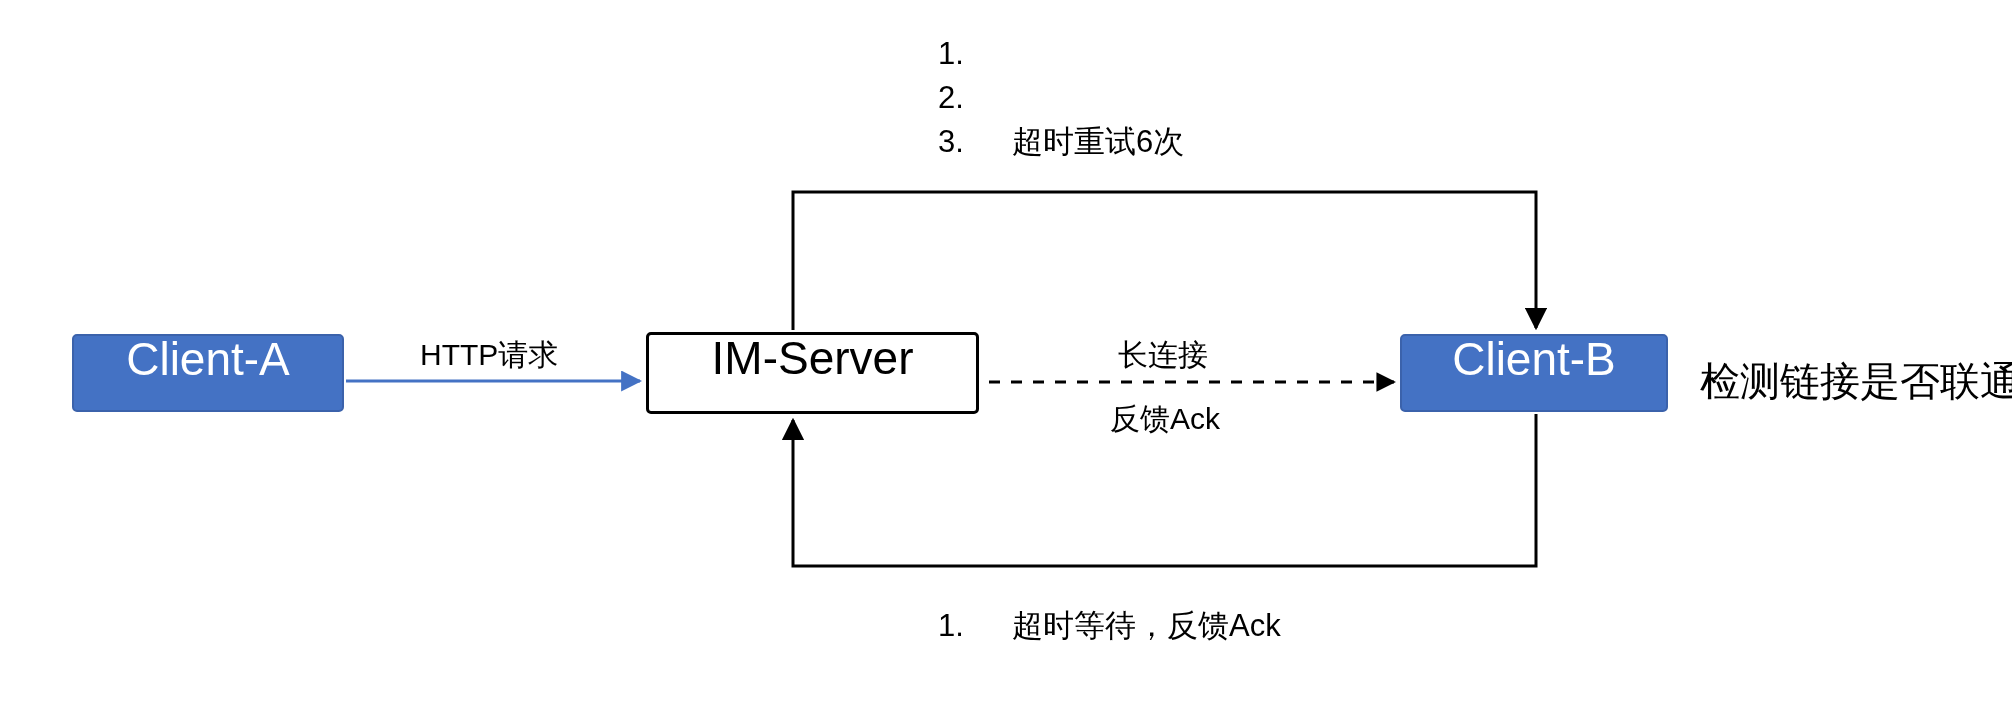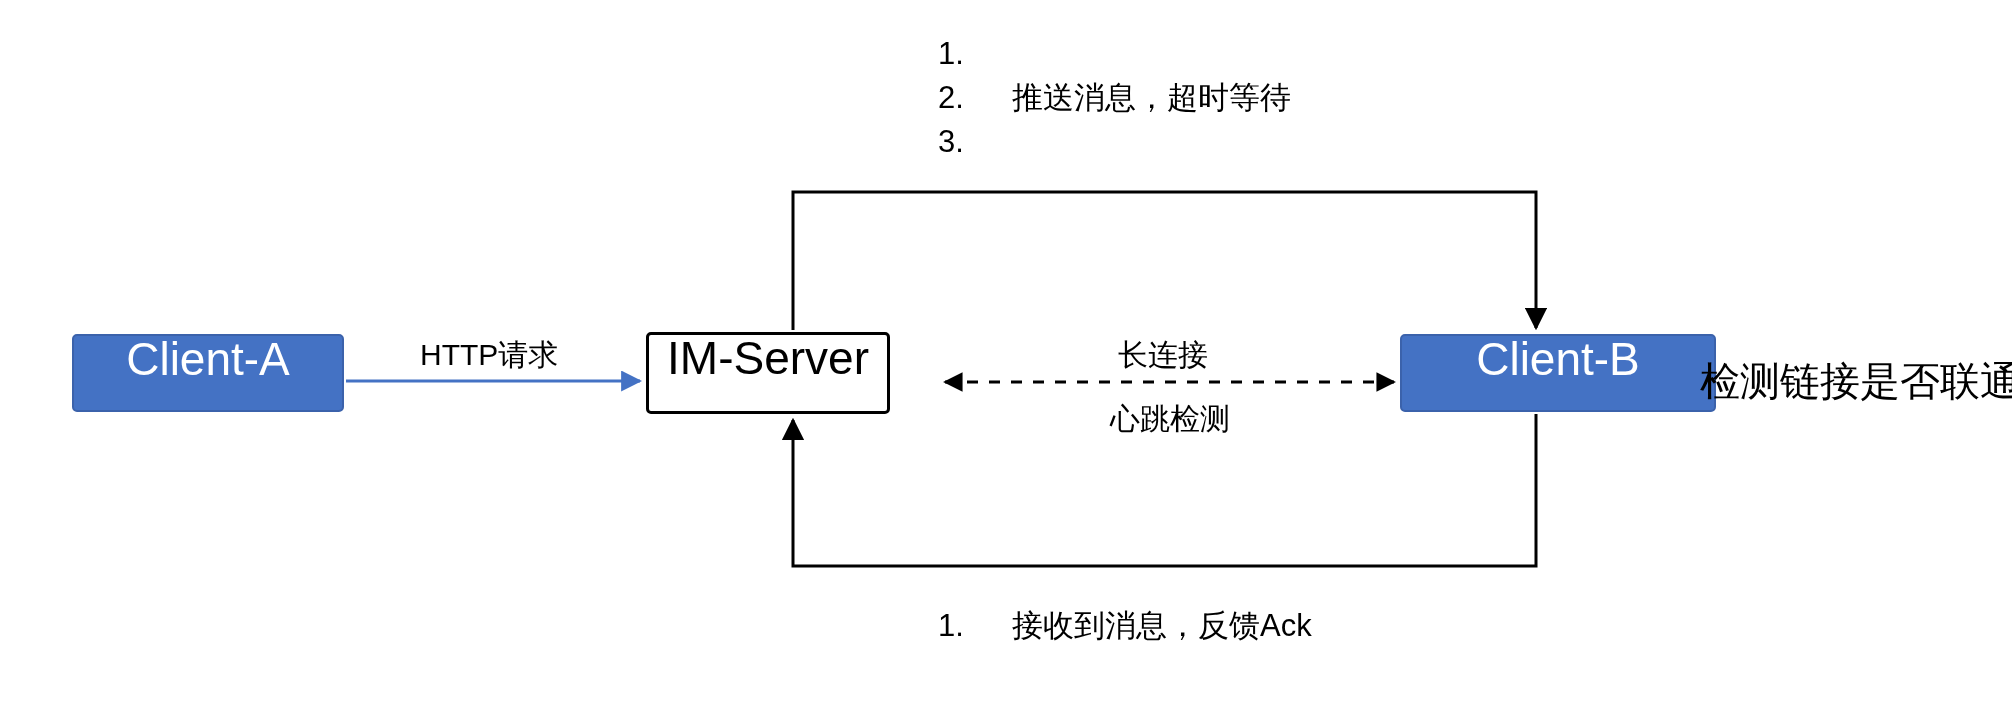--- a/index.html
+++ b/index.html
@@ -50,24 +50,24 @@
   .node-server {
     background: #ffffff;
     border: 3px solid #000000;
   }
   .node-server .node-label { color: #000000; }
 
   #node-client-a {
     left: 72px;  top: 334px;  width: 272px; height: 78px;
   }
   #node-im-server {
-    left: 646px; top: 332px;  width: 244px; height: 82px;
+    left: 646px; top: 332px;  width: 333px; height: 82px;
   }
   #node-client-b {
-    left: 1400px; top: 334px; width: 316px; height: 78px;
+    left: 1400px; top: 334px; width: 268px; height: 78px;
   }
 
   
   .txt {
     position: absolute;
     color: #000000;
     white-space: nowrap;
     line-height: 1.42;
   }
 
@@ -150,37 +150,37 @@
   </div>
 
   <div class="node node-client" id="node-client-b">
     <span class="node-label">Client-B</span>
   </div>
 
   <div class="txt" id="label-http">HTTP请求</div>
 
   <div class="txt" id="label-longconn">长连接</div>
 
-  <div class="txt" id="label-heartbeat">心跳检测</div>
+  <div class="txt" id="label-heartbeat">反馈Ack</div>
 
   <div class="txt" id="label-linkcheck">检测链接是否联通</div>
 
   <div class="txt" id="note-top">
     <div class="note-row">
       <span class="note-num">1.</span>
     </div>
     <div class="note-row">
       <span class="note-num">2.</span>
-      <span class="note-text">推送消息，超时等待</span>
     </div>
     <div class="note-row">
       <span class="note-num">3.</span>
+      <span class="note-text">超时重试6次</span>
     </div>
   </div>
 
   <div class="txt" id="note-bottom">
     <div class="note-row">
       <span class="note-num">1.</span>
-      <span class="note-text">接收到消息，反馈Ack</span>
+      <span class="note-text">超时等待，反馈Ack</span>
     </div>
   </div>
 
 </div>
 
 </body></html>

